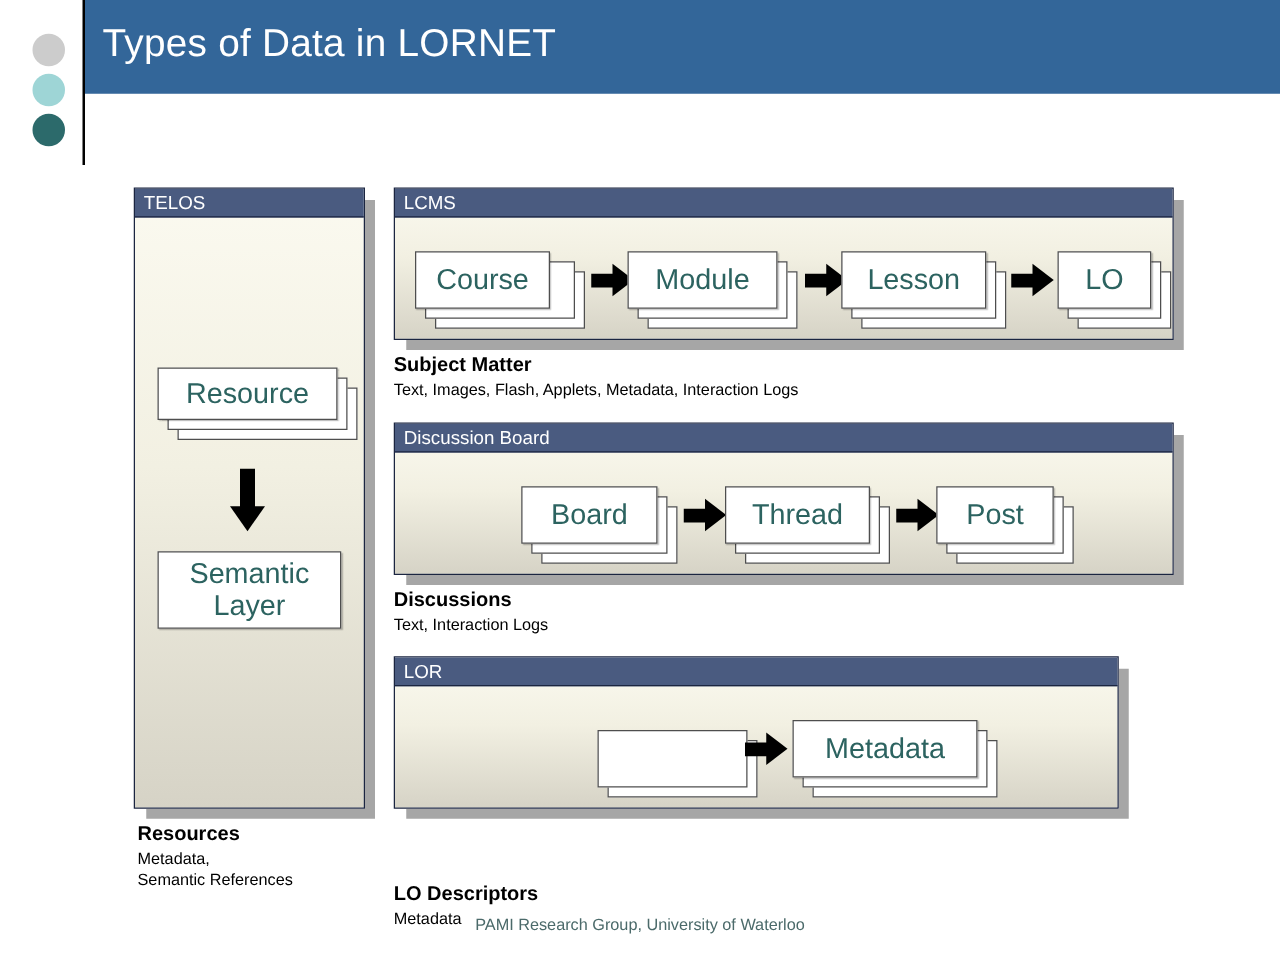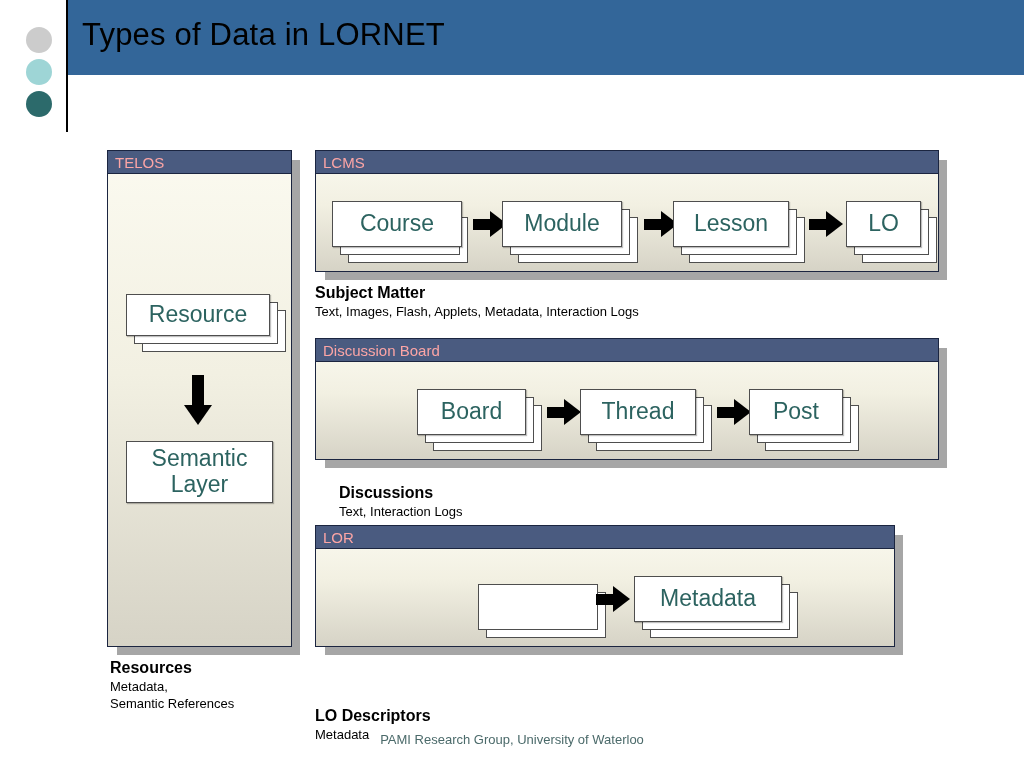--- a/index.html
+++ b/index.html
@@ -22,21 +22,21 @@
     left: 68px;
     top: 0;
     width: 956px;
     height: 75px;
     background: #336699;
   }
   .header-title {
     position: absolute;
     left: 14px;
     top: 17px;
-    color: #000000;
+    color: #ffffff;
     font-size: 31px;
     font-weight: normal;
     letter-spacing: 0.2px;
     white-space: nowrap;
   }
   .header-rule {
     position: absolute;
     left: 66px;
     top: 0;
     width: 2px;
@@ -62,21 +62,21 @@
     background: linear-gradient(to bottom, #fbfaf0 0%, #f2f0e2 45%, #d6d3c6 100%);
     box-shadow: 9px 9px 0 -1px rgba(150,150,150,0.85);
   }
   .panel-title {
     position: absolute;
     left: 0;
     top: 0;
     right: 0;
     height: 23px;
     background: #4a5b80;
-    color: #fca5a5;
+    color: #ffffff;
     font-size: 15px;
     line-height: 23px;
     padding-left: 7px;
     box-sizing: border-box;
     border-bottom: 1px solid #1b2540;
     overflow: hidden;
     white-space: nowrap;
   }
   .panel-body {
     position: absolute;
@@ -179,21 +179,21 @@
   .caption-sub {
     font-size: 13px;
     font-weight: normal;
     color: #000000;
     white-space: pre-line;
     line-height: 1.28;
     margin-top: 2px;
   }
 
   #cap-subject   { left: 315px; top: 284px; }
-  #cap-discuss   { left: 315px; top: 484px; margin-left: 24px; }
+  #cap-discuss   { left: 315px; top: 472px; }
   #cap-lodesc    { left: 315px; top: 659px; margin-top: 48px; }
   #cap-resources { left: 110px; top: 659px; }
 
   
   .footer {
     position: absolute;
     left: 0;
     top: 732px;
     width: 1024px;
     text-align: center;
@@ -239,21 +239,21 @@
   </div>
 </div>
 
 <div class="panel" id="panel-lcms">
   <div class="panel-title">LCMS</div>
   <div class="panel-body">
 
     <div class="card-stack" style="left:16px; top:26px; width:138px; height:62px;">
       <div class="card-layer back2" style="width:120px; height:46px;"></div>
       <div class="card-layer back1" style="width:120px; height:46px;"></div>
-      <div class="card-layer front" style="width:130px; height:46px;">
+      <div class="card-layer front" style="width:108px; height:46px;">
         <span class="card-label">Course</span>
       </div>
     </div>
 
     <div class="arrow-right" style="left:157px; top:36px;">
       <div class="shaft"></div>
       <div class="head"></div>
     </div>
 
     <div class="card-stack" style="left:186px; top:26px; width:138px; height:62px;">

